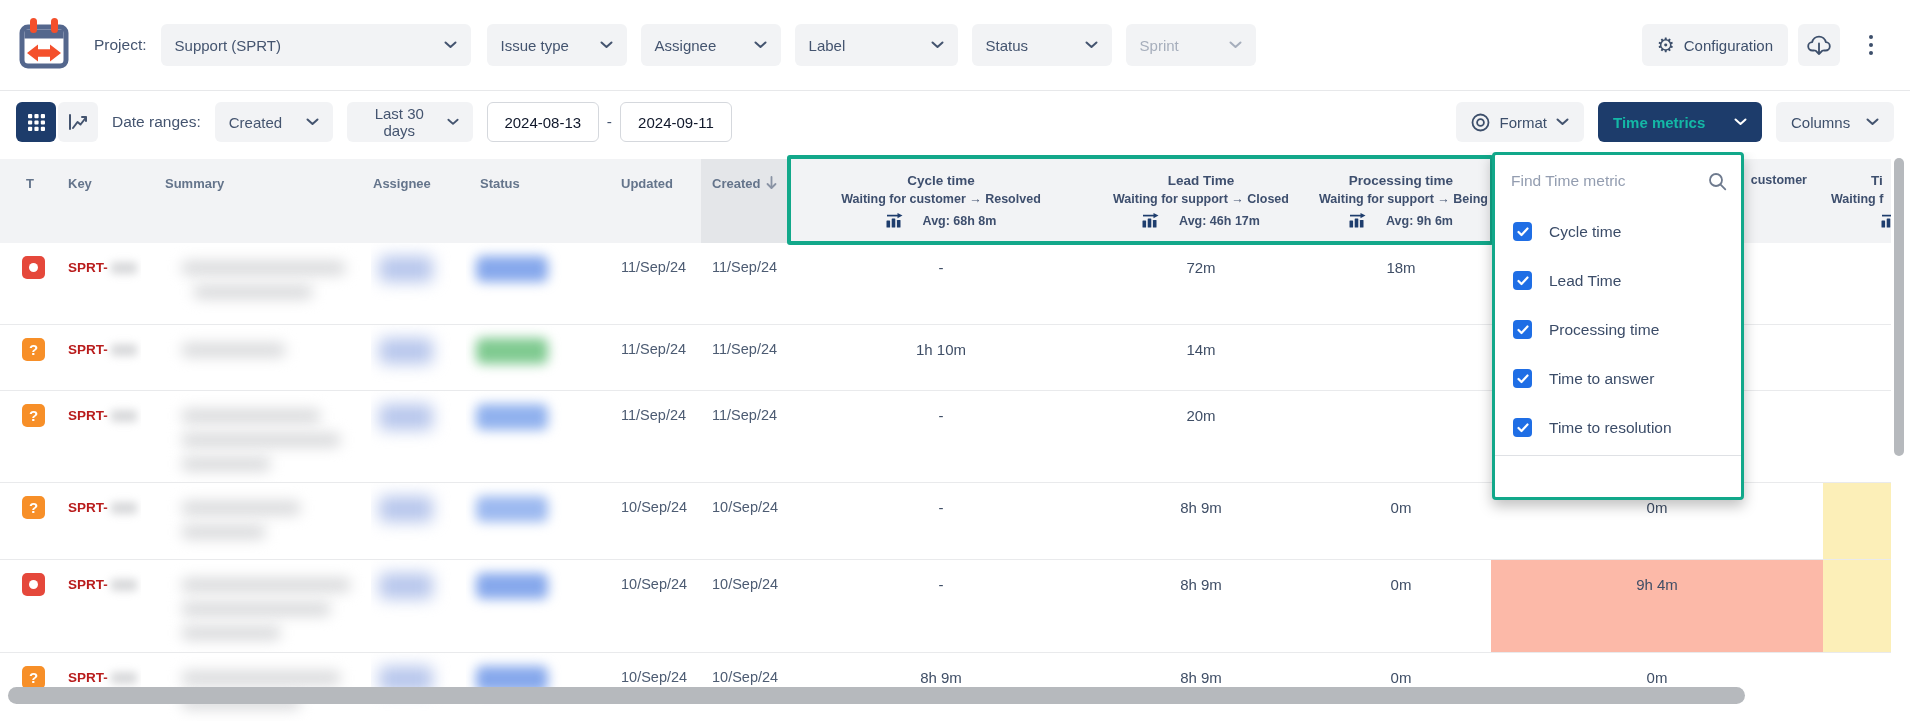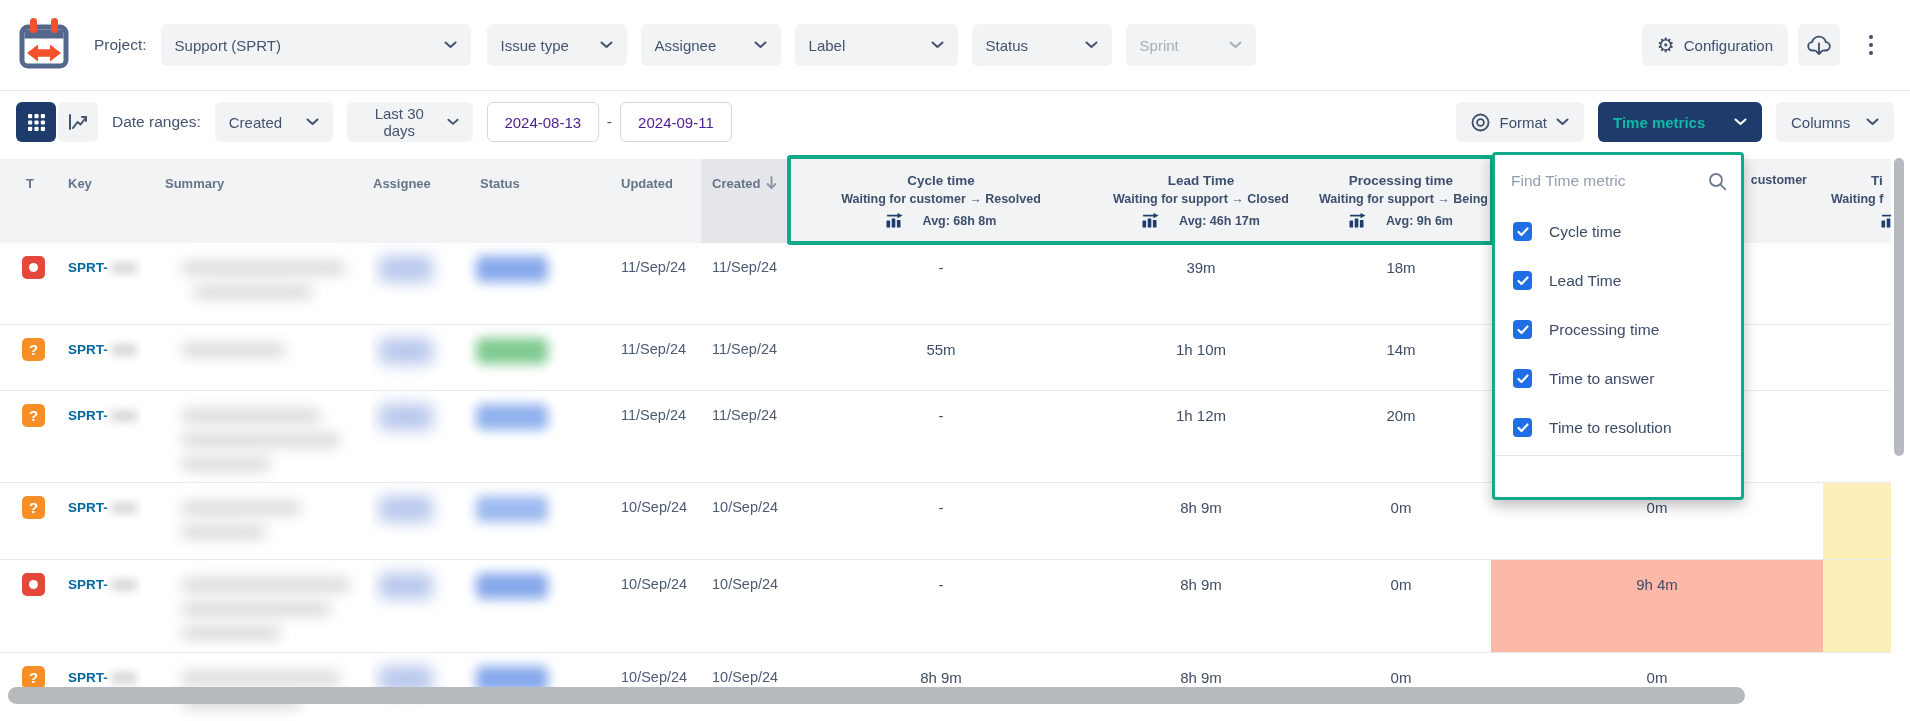--- a/index.html
+++ b/index.html
@@ -31,21 +31,21 @@
   
   .toolbar2 { position:absolute; top:92px; left:0; width:1910px; height:60px;
               display:flex; align-items:center; padding:0 16px; gap:14px; background:#fff; }
   .vt { display:flex; gap:2px; }
   .vbtn { width:40px; height:40px; border:none; border-radius:6px; display:flex;
           align-items:center; justify-content:center; cursor:pointer; background:#f2f3f5; }
   .vbtn.active { background:#1d3c6b; }
   .sel.sm { height:40px; }
   .dateinput { height:40px; width:112px; background:#fff; border:1.5px solid #d5d8dd;
                border-radius:6px; display:inline-flex; align-items:center;
-               justify-content:center; font-size:15px; color:#4c1d95; cursor:text; }
+               justify-content:center; font-size:15px; color:#0f172a; cursor:text; }
   .navybtn { background:#1d3c6b; color:#14b8a6; font-weight:bold; }
   .navybtn .chev path { stroke:#fff; }
 
   
   .tablewrap { position:absolute; top:152px; left:0; width:1910px; height:569px;
                background:#fff; overflow:hidden; }
   .tbl { position:absolute; top:7px; left:0; width:2063px; }
   .grid { display:grid;
           grid-template-columns:56px 85px 230px 95px 135px 100px 90px 300px 220px 180px 332px 240px; }
   .thead { height:84px; background:#f2f3f5; }
@@ -64,21 +64,21 @@
   .mh.fragL .l1 { padding-left:48px; } .mh.fragL .l2 { padding-left:8px; }
   .mh.fragL .l3 { justify-content:flex-start; padding-left:58px; }
 
   .row { background:#fff; border-bottom:1px solid #e9eaec; overflow:visible; }
   .r1{height:82px} .r2{height:66px} .r3{height:92px} .r4{height:77px} .r5{height:93px} .r6{height:80px}
   .c { overflow:hidden; }
   .ticon { width:23px; height:23px; border-radius:5px; margin:13px 0 0 22px;
            display:flex; align-items:center; justify-content:center; }
   .bug { background:#e5483b; } .bug .dot { width:9px; height:9px; border-radius:50%; background:#fff; }
   .q { background:#f78f28; } .q::after { content:"?"; color:#fff; font-size:15px; font-weight:bold; }
-  .key { padding:17px 0 0 12px; font-size:13.5px; font-weight:bold; color:#0369a1; white-space:nowrap; }
+  .key { padding:17px 0 0 12px; font-size:13.5px; font-weight:bold; color:#b91c1c; white-space:nowrap; }
   .kblob { display:inline-block; width:26px; height:12px; background:#d7d8da; border-radius:3px;
            filter:blur(4px); margin-left:3px; vertical-align:middle; }
   .blob { background:#d8d9db; border-radius:7px; height:14px; filter:blur(7px); margin:0 0 10px 40px; }
   .sum { padding-top:18px; }
   .ablob { width:54px; height:26px; border-radius:6px; background:#b7c6ec; filter:blur(8px); margin:13px 0 0 8px; }
   .pill { width:72px; height:26px; border-radius:6px; filter:blur(6px); margin:13px 0 0 10px; }
   .st-blue { background:#86a8ec; } .st-green { background:#7fca90; }
   .st-blue2 { background:#90b1ee; } .st-blue3 { background:#9cb9f0; }
   .date { padding-top:16px; font-size:14.5px; color:#4c5b72; white-space:nowrap; }
   .date.u { padding-left:20px; } .date.cr { padding-left:11px; }
@@ -346,21 +346,21 @@
           </div>
         <div class="c">
             <div class="ablob"></div>
           </div>
         <div class="c">
             <div class="pill st-blue"></div>
           </div>
         <div class="c date u">11/Sep/24</div>
         <div class="c date cr">11/Sep/24</div>
         <div class="c val">-</div>
-        <div class="c val">39m</div>
+        <div class="c val">72m</div>
         <div class="c val">18m</div>
         <div class="c val"></div>
         <div class="c"></div>
       </div>
 
       <div class="grid row r2">
         <div class="c">
             <div class="ticon q"></div>
           </div>
         <div class="c key"><span>SPRT-</span><span class="kblob"></span></div>
@@ -368,21 +368,20 @@
             <div class="blob" style="width:105px"></div>
           </div>
         <div class="c">
             <div class="ablob"></div>
           </div>
         <div class="c">
             <div class="pill st-green"></div>
           </div>
         <div class="c date u">11/Sep/24</div>
         <div class="c date cr">11/Sep/24</div>
-        <div class="c val">55m</div>
         <div class="c val">1h 10m</div>
         <div class="c val">14m</div>
         <div class="c val"></div>
         <div class="c"></div>
       </div>
 
       <div class="grid row r3">
         <div class="c">
             <div class="ticon q"></div>
           </div>
@@ -394,21 +393,20 @@
           </div>
         <div class="c">
             <div class="ablob"></div>
           </div>
         <div class="c">
             <div class="pill st-blue2"></div>
           </div>
         <div class="c date u">11/Sep/24</div>
         <div class="c date cr">11/Sep/24</div>
         <div class="c val">-</div>
-        <div class="c val">1h 12m</div>
         <div class="c val">20m</div>
         <div class="c val"></div>
         <div class="c"></div>
       </div>
 
       <div class="grid row r4">
         <div class="c">
             <div class="ticon q"></div>
           </div>
         <div class="c key"><span>SPRT-</span><span class="kblob"></span></div>

